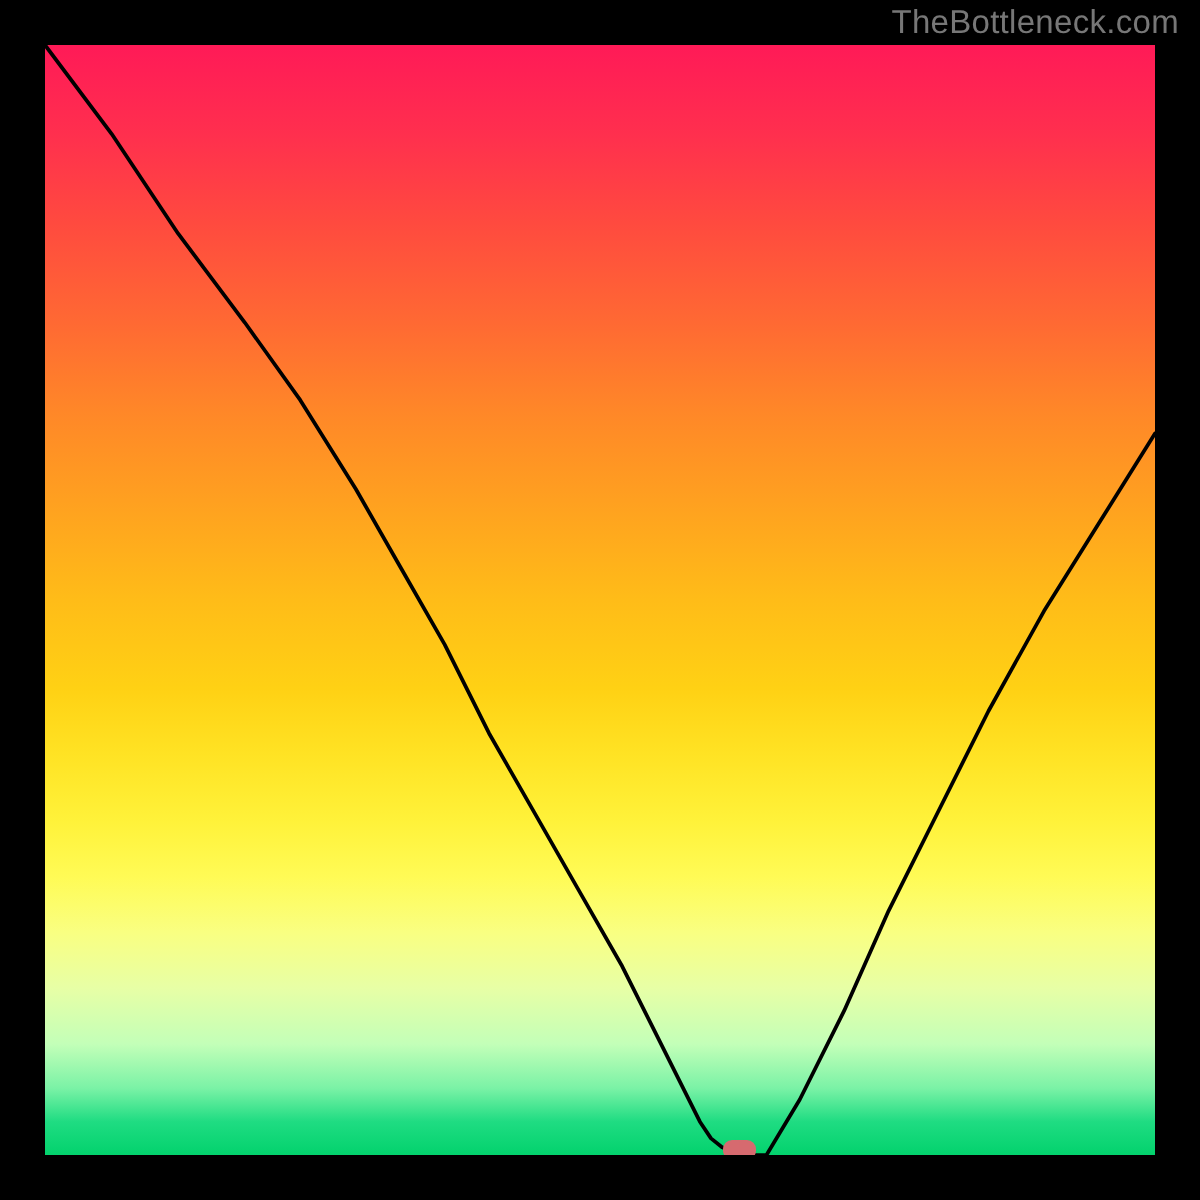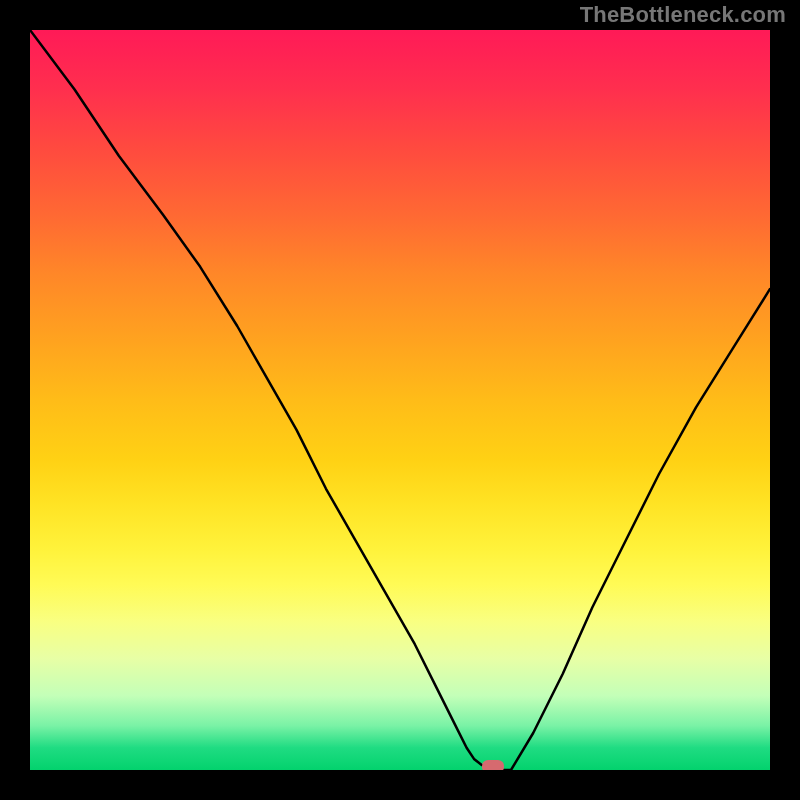--- a/index.html
+++ b/index.html
@@ -16,21 +16,21 @@
     width: 800px;
     height: 800px;
     background: #000;
   }
   .attribution {
     position: absolute;
     top: 2px;
     right: 14px;
     color: #777;
     font-size: 22px;
-    font-weight: bold;
+    font-weight: normal;
     letter-spacing: 0.2px;
   }
   .plot {
     position: absolute;
     left: 30px;
     top: 30px;
     width: 740px;
     height: 740px;
     overflow: hidden;
   }

